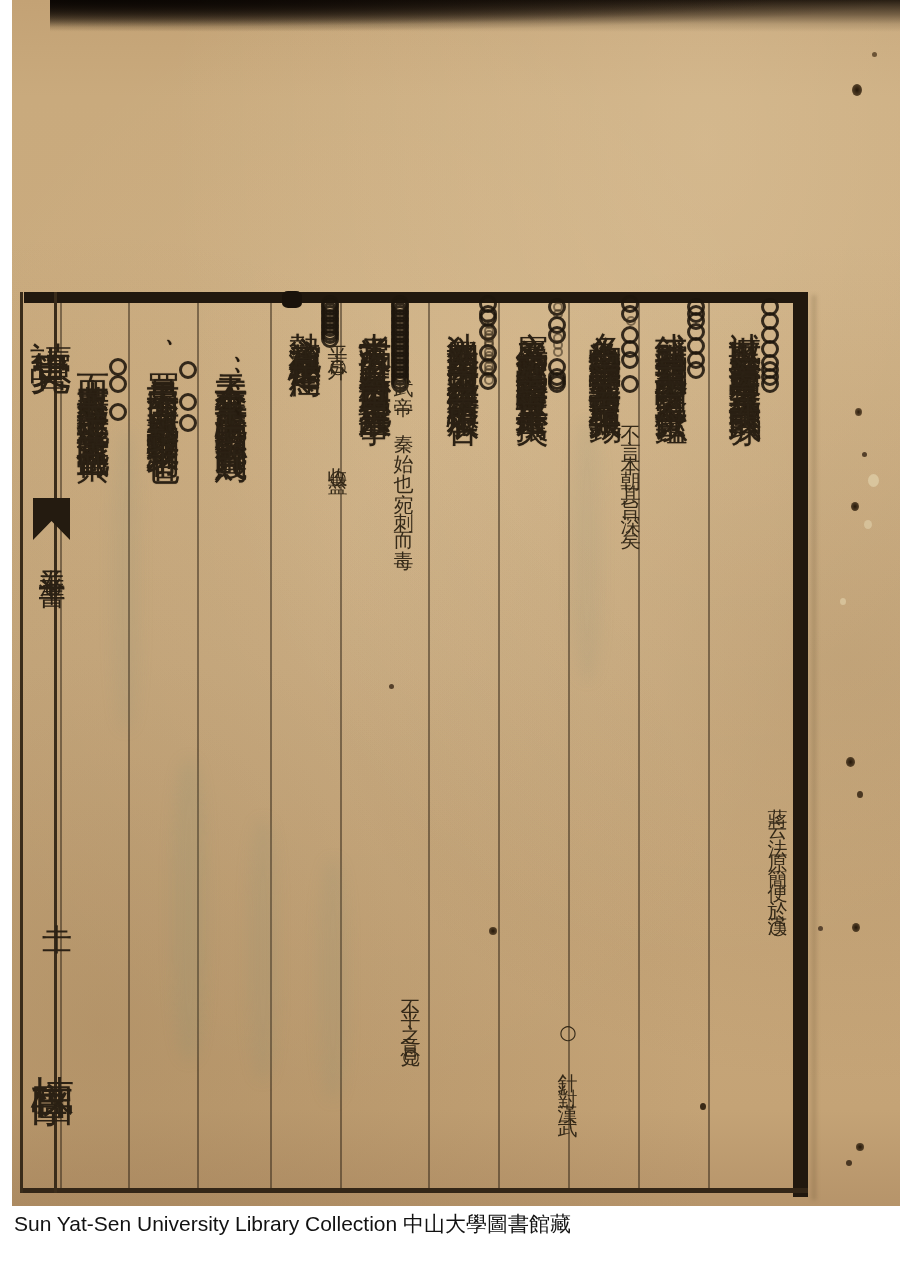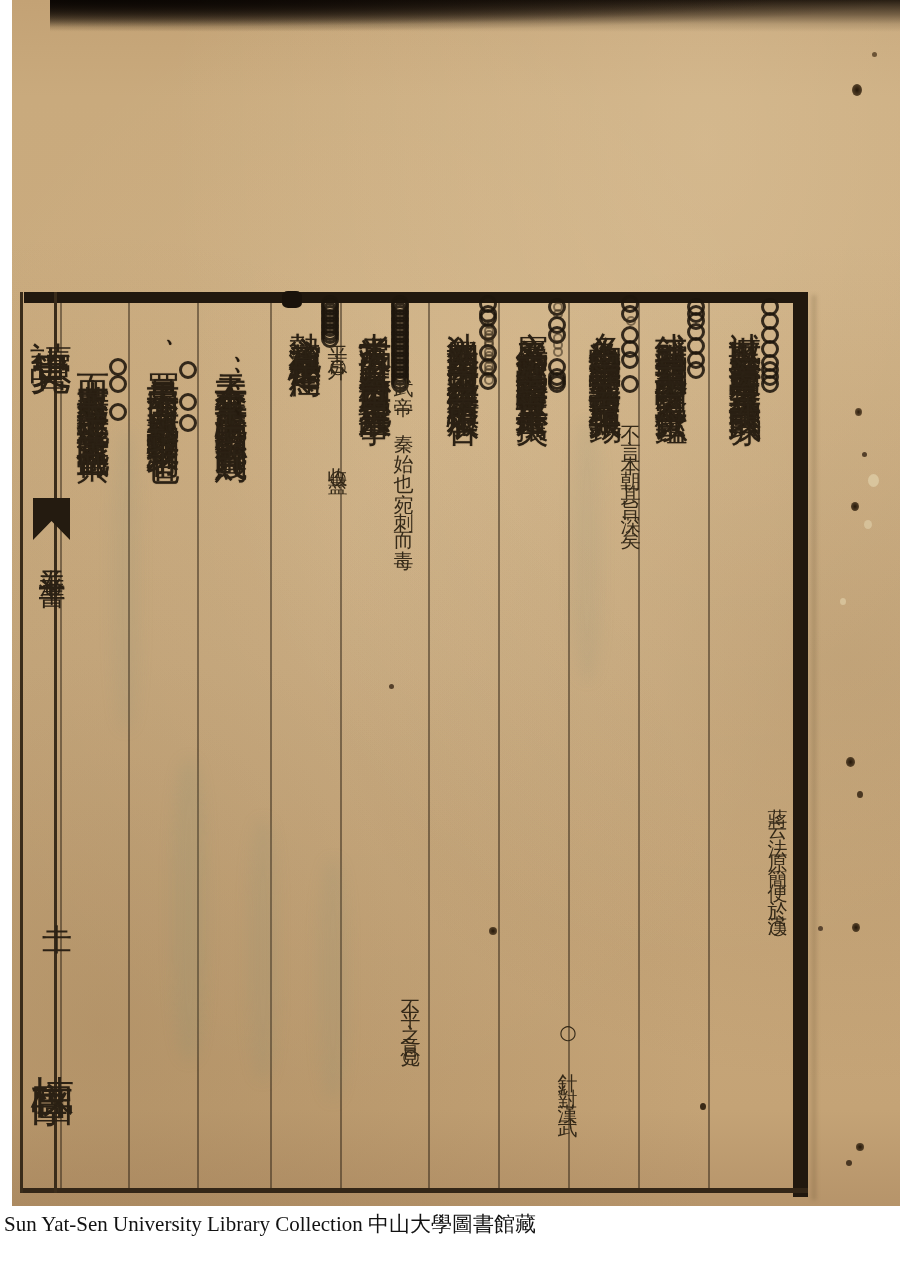--- a/index.html
+++ b/index.html
@@ -41,21 +41,21 @@
   #spine-title{left:16px;top:308px;font-size:42px;line-height:46px;letter-spacing:5px;}
   #fishtail{position:absolute;left:21px;top:498px;width:37px;height:42px;background:#241b10;
             clip-path:polygon(0 0,100% 0,100% 100%,50% 55%,0 100%);}
   #spine-section{left:24px;top:548px;font-size:27px;line-height:32px;letter-spacing:3px;}
   #spine-page{left:28px;top:900px;font-size:30px;line-height:34px;letter-spacing:9px;}
   #spine-colophon{left:17px;top:1040px;font-size:44px;line-height:48px;letter-spacing:6px;}
   
   .hole{position:absolute;border-radius:50%;}
   .ghost{position:absolute;border-radius:40%;filter:blur(7px);}
   
-  #caption{position:absolute;left:4px;top:1210px;font-family:Liberation Serif, serif;
+  #caption{position:absolute;left:14px;top:1210px;font-family:Liberation Sans, sans-serif;
            font-size:21px;color:#121212;text-align:right;}
 </style>
 </head>
 <body>
 
 <div id="stage">
   <div id="scan">
     <div id="topband"></div>
     <div class="edgefold"></div>
 

